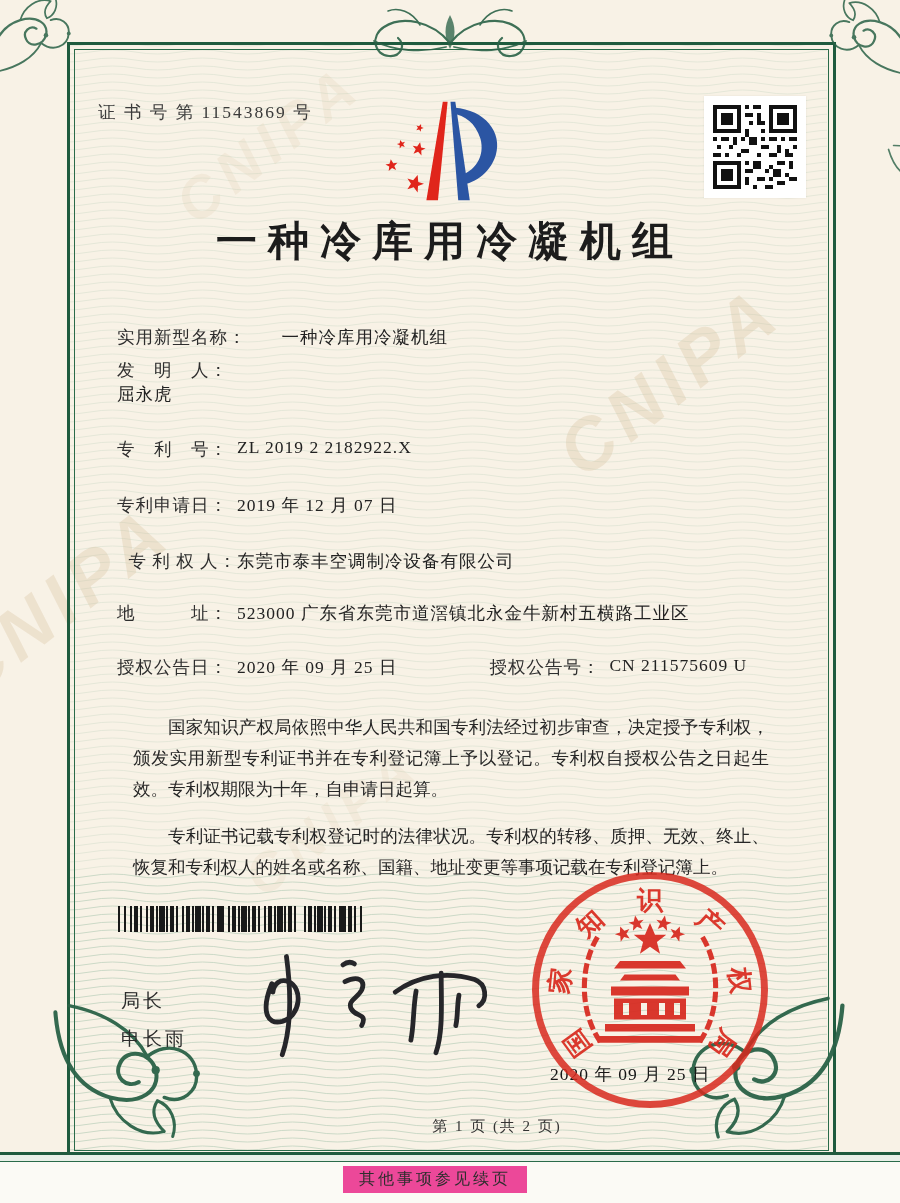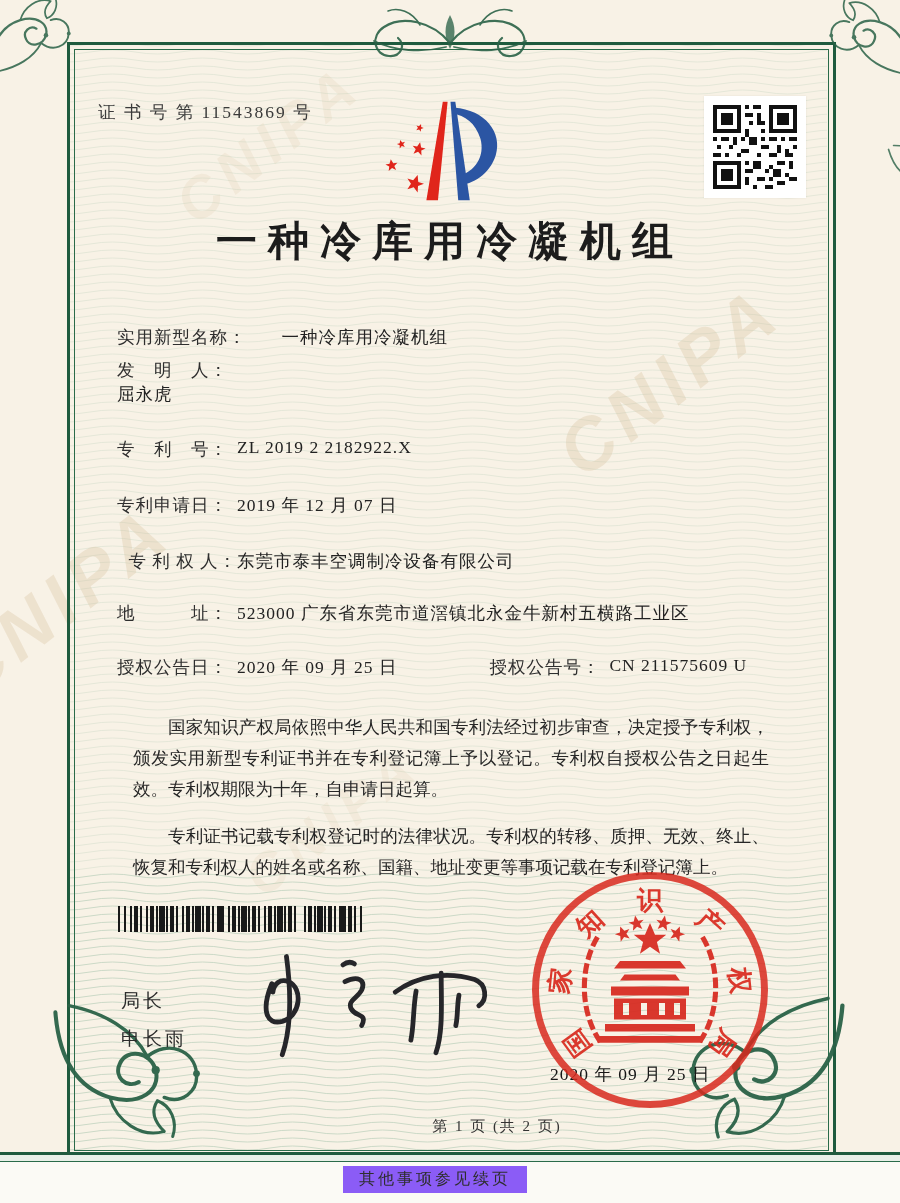--- a/index.html
+++ b/index.html
@@ -62,21 +62,21 @@
   
   .barcode{position:absolute;left:117px;top:906px;z-index:3;}
   .officer-title{position:absolute;left:121px;top:988px;font-size:19px;letter-spacing:3px;z-index:3;}
   .officer-name{position:absolute;left:121px;top:1026px;font-size:19px;letter-spacing:3px;z-index:3;}
   .signature{position:absolute;left:238px;top:944px;z-index:3;}
   .page-no{
     position:absolute;left:0;top:1117px;width:900px;text-align:center;z-index:3;
     font-size:15px;letter-spacing:2px;color:#333;margin-left:47px;
   }
   .footer-note{
-    position:absolute;left:343px;top:1166px;z-index:3;background:#8b5cf6;
+    position:absolute;left:343px;top:1166px;z-index:3;background:#ec4899;
     padding:3px 16px;font-size:16px;letter-spacing:3px;color:#2e2e2e;
   }
   
   .seal{position:absolute;left:532px;top:872px;width:236px;height:236px;z-index:4;}
   .seal-ring{
     position:absolute;left:0;top:0;width:222px;height:222px;
     border:7px solid rgba(216,41,29,0.85);border-radius:50%;
   }
   .seal-char{
     position:absolute;left:50%;top:50%;

